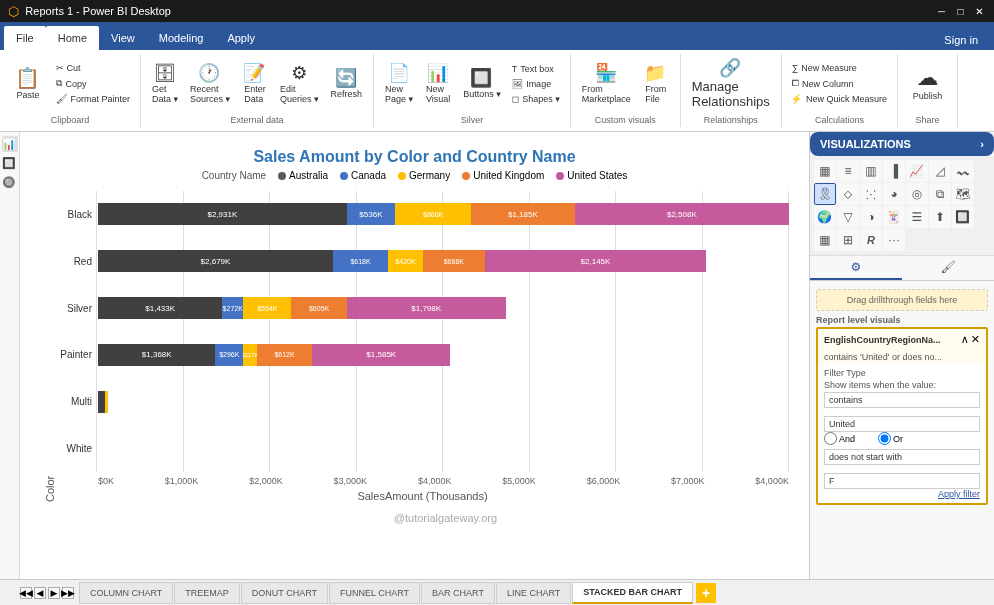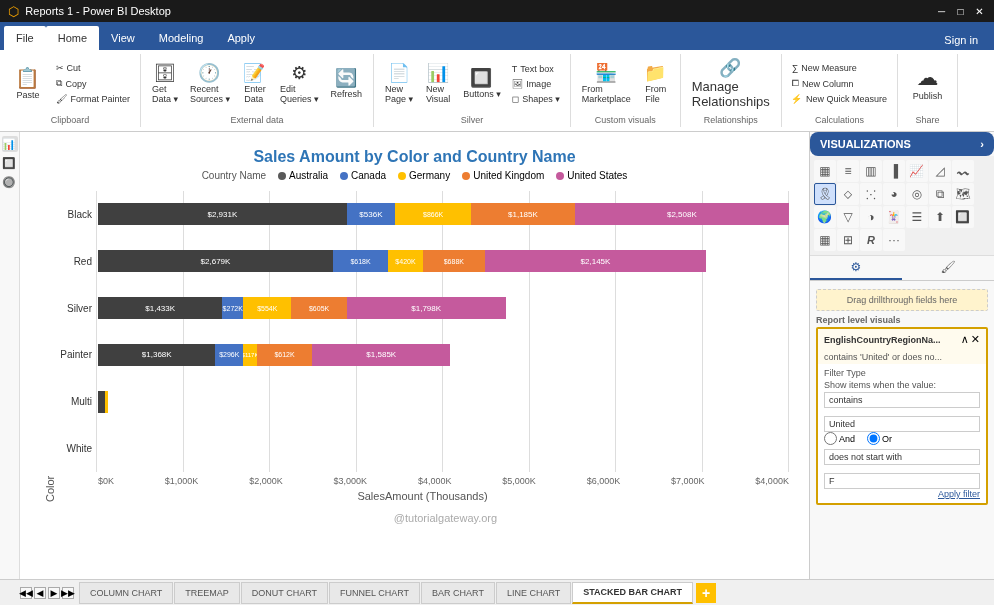--- a/index.html
+++ b/index.html
@@ -348,21 +348,21 @@
     .filter-input {
       width: 100%;
       font-size: 9px;
       padding: 2px 4px;
       border: 1px solid #ccc;
       background: #fff;
       color: #333;
     }
     .filter-radio-group {
       display: flex;
-      gap: 12px;
+      gap: 23px;
       align-items: center;
       margin-bottom: 4px;
       font-size: 9px;
     }
     .filter-radio-item { display: flex; align-items: center; gap: 2px; }
     .filter-apply-btn {
       float: right;
       background: none;
       border: none;
       color: #2b579a;

